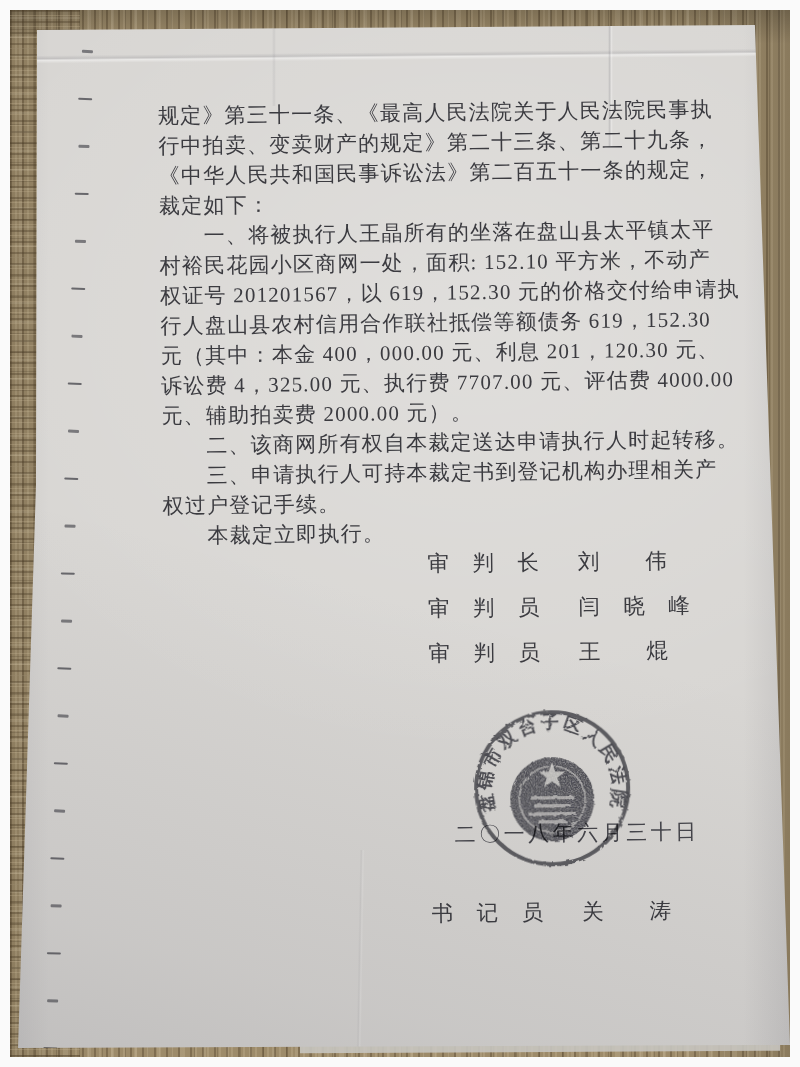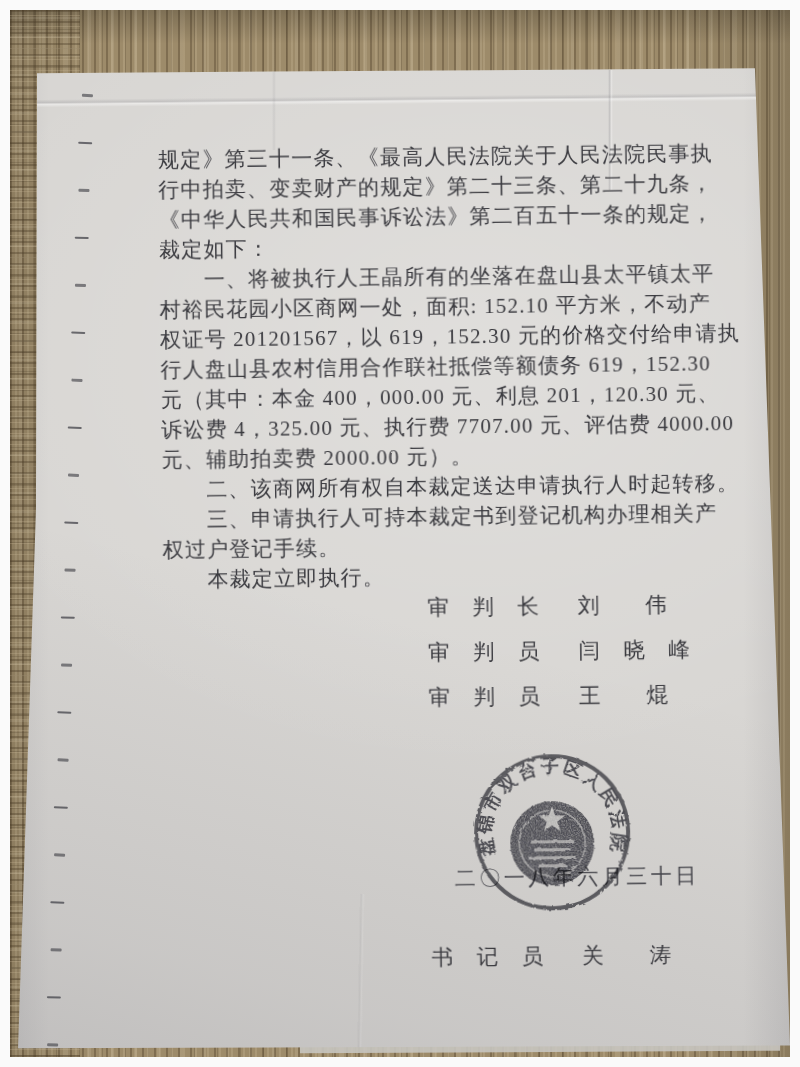--- a/index.html
+++ b/index.html
@@ -42,21 +42,20 @@
   
   .paper{
     position:absolute;inset:0;
     clip-path:polygon(3.46% 1.91%, 95.5% 1.43%, 100% 98.85%, 1.03% 99.14%, 3.33% 45.4%);
     background:
       radial-gradient(120% 70% at 60% 30%, rgba(255,255,255,.20), rgba(255,255,255,0) 60%),
       linear-gradient(195deg, rgba(0,0,0,0) 55%, rgba(70,70,80,.10) 88%, rgba(70,70,80,.16)),
       linear-gradient(90deg, rgba(90,90,100,.10), rgba(0,0,0,0) 5%, rgba(0,0,0,0) 94%, rgba(90,90,100,.14)),
       var(--paper,#d8d6d3);
     filter:drop-shadow(3px 5px 7px rgba(45,35,18,.45));
-    margin-top:44px;
   }
   .crease{position:absolute;pointer-events:none;}
   .crease.h1{
     left:20px;top:42px;width:740px;height:8px;transform:rotate(-.55deg);
     background:linear-gradient(180deg, rgba(0,0,0,0), rgba(110,110,118,.20) 40%, rgba(255,255,255,.45) 62%, rgba(0,0,0,0));
   }
   .crease.v1{
     left:598px;top:16px;width:5px;height:120px;
     background:linear-gradient(90deg, rgba(0,0,0,0), rgba(110,110,118,.22), rgba(255,255,255,.30), rgba(0,0,0,0));
   }

